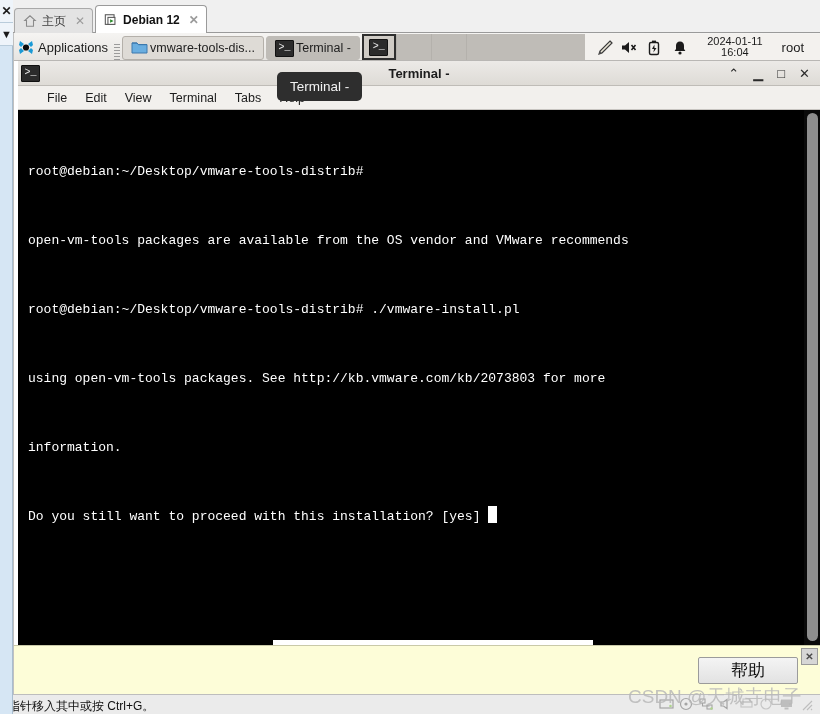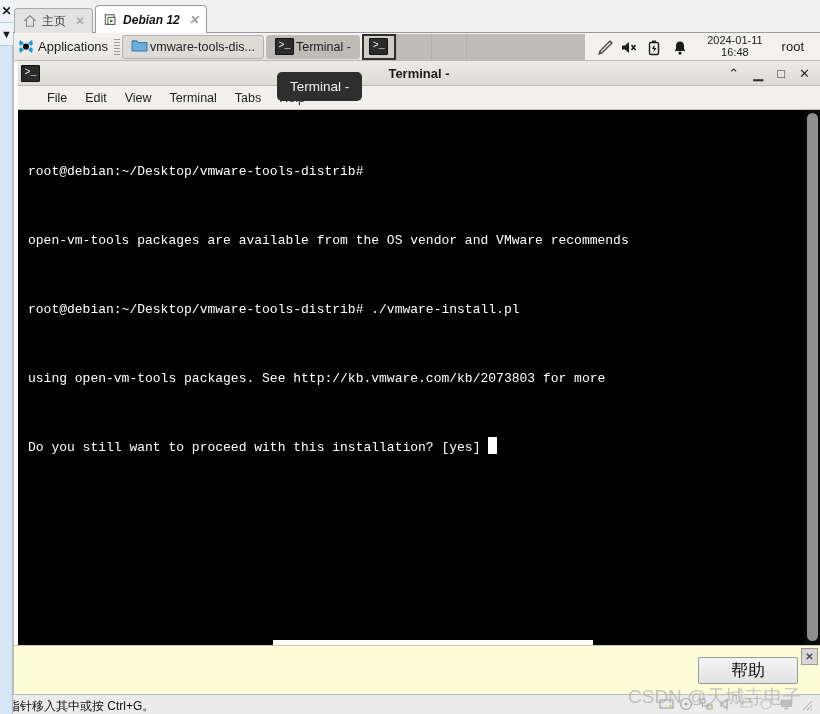--- a/index.html
+++ b/index.html
@@ -38,36 +38,35 @@
     height:25px;padding:0 7px 0 8px;margin-right:2px;
     background:#e3e3e3;
     border:1px solid #a9a9a9;border-bottom:none;
     border-radius:4px 4px 0 0;
     font-size:12px;color:#3c3c3c;
     box-sizing:border-box;
   }
   .tab.active{
     background:#ffffff;color:#111;font-weight:bold;height:28px;
     border-color:#9a9a9a;
-    font-style:italic;
   }
   .tab .tclose{color:#9b9b9b;font-size:12px;margin-left:4px;}
   .tab-ico{width:14px;height:14px;display:inline-block;position:relative;}
   .ico-home svg,.ico-vm svg{display:block;}
 
   
   .guest{
     position:absolute;left:14px;top:33px;width:806px;height:612px;
     background:#ffffff;overflow:hidden;
   }
   .xfce-panel{
     position:absolute;left:0;top:0;width:806px;height:28px;
     background:linear-gradient(#f5f4f2,#e7e5e2);
     border-bottom:1px solid #b9b7b4;
-    display:flex;align-items:center;
+    display:flex;align-items:flex-end;
     box-sizing:border-box;
     font-size:13px;color:#1d1d1d;
   }
   .app-menu{display:flex;align-items:center;gap:4px;padding:0 4px 0 4px;height:26px;}
   .xfce-mouse{width:16px;height:15px;}
   .handle{width:6px;height:16px;margin:0 2px;
      background:repeating-linear-gradient(to bottom,#9b9b9b 0 1px,transparent 1px 3px);}
   .task-btn{
     display:flex;align-items:center;gap:2px;
     height:24px;padding:0 8px;margin-right:2px;
@@ -269,21 +268,21 @@
           </svg>
         </span>
         <span class="sico">
           <svg width="14" height="16" viewBox="0 0 14 16">
             <path d="M7 1.5 c-2.6 0 -4 1.8 -4 4.2 v3.3 L1.6 11 h10.8 L11 9 V5.7 C11 3.3 9.6 1.5 7 1.5 Z" fill="#1b1b1b"></path>
             <circle cx="7" cy="13" r="1.6" fill="#1b1b1b"></circle>
           </svg>
         </span>
         <span class="clock">
           <div>2024-01-11</div>
-          <div>16:48</div>
+          <div>16:04</div>
         </span>
         <span class="user">root</span>
       </div>
     </div>
 
     <div class="term-win">
       <div class="term-title">
         <span class="term-ico ti">&gt;_</span>
         <span class="tt">Terminal -</span>
         <span class="wctl">
@@ -302,20 +301,21 @@
         <span class="mi">Tabs</span>
         <span class="mi">Help</span>
       </div>
 
       <div class="vte">
         <div class="vte-text">
           <div>root@debian:~/Desktop/vmware-tools-distrib# </div>
           <div>open-vm-tools packages are available from the OS vendor and VMware recommends</div>
           <div>root@debian:~/Desktop/vmware-tools-distrib# ./vmware-install.pl</div>
           <div>using open-vm-tools packages. See http://kb.vmware.com/kb/2073803 for more</div>
+          <div>information.</div>
           <div><span>Do you still want to proceed with this installation? [yes] </span><span class="cursor"></span></div>
         </div>
         <div class="hbar"></div>
       </div>
 
       <div class="vscroll">
         <div class="vthumb"></div>
       </div>
     </div>
   </div>

